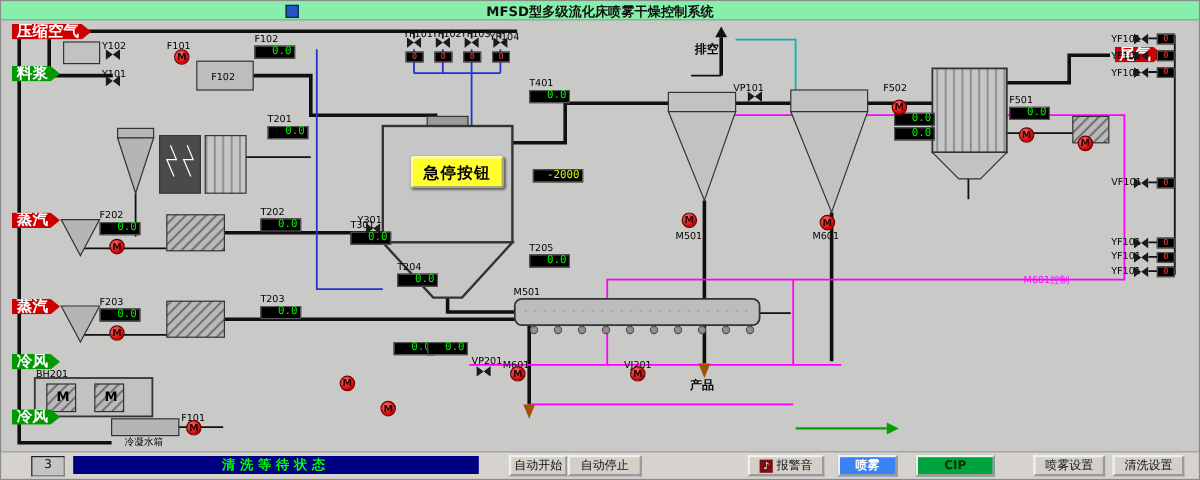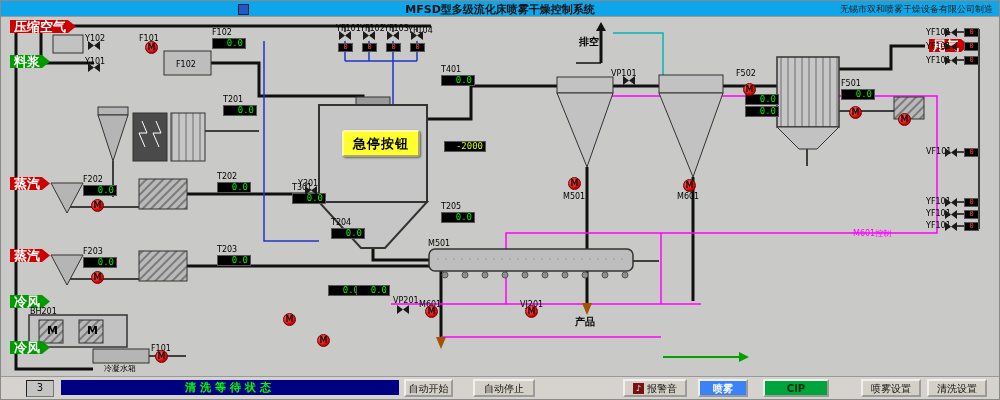--- a/index.html
+++ b/index.html
@@ -1,19 +1,19 @@
 <!DOCTYPE html>
 <html><head>
 <meta charset="utf-8">
 <style>
   html,body{margin:0;padding:0;background:#fff;}
   #app{position:relative;width:1000px;height:400px;background:#c9c9c7;overflow:hidden;
        font-family:"DejaVu Sans","Liberation Sans",sans-serif;border:1px solid #8a8a8a;box-sizing:border-box;}
   
-  .titlebar{position:absolute;top:0;left:0;right:0;height:15px;background:#0ea5e9;
+  .titlebar{position:absolute;top:0;left:0;right:0;height:15px;background:#86efac;
             border-bottom:1px solid #9a9a9a;z-index:6;text-align:right;}
   .win-icon{position:absolute;left:237px;top:3px;width:9px;height:9px;background:#2457c5;border:1px solid #123;}
   .title{position:absolute;left:50%;transform:translateX(-50%);top:1px;font-size:11px;
          font-weight:bold;color:#111;white-space:nowrap;}
   .manufacturer{position:absolute;right:6px;top:2px;font-size:9px;color:#222;white-space:nowrap;}
   
   #bottombar{position:absolute;left:0;right:0;bottom:0;height:22px;background:#d6d3ce;
              border-top:1px solid #999;z-index:6;}
   .page-box{position:absolute;left:25px;top:3px;width:26px;height:15px;background:#c4c4c4;
             border:1px inset #777;font-size:10px;text-align:center;line-height:14px;color:#111;}
@@ -53,21 +53,20 @@
   svg.pipes{position:absolute;left:0;top:0;z-index:1;}
 </style>
 </head>
 <body>
 
 <div id="app">
 
   <div class="titlebar">
     <span class="win-icon"></span>
     <span class="title">MFSD型多级流化床喷雾干燥控制系统</span>
-    <span class="manufacturer">无锡市双和喷雾干燥设备有限公司制造</span>
   </div>
 
   <svg class="pipes" width="1000" height="400">
     <defs>
       <pattern id="dhatch" width="6" height="6" patternUnits="userSpaceOnUse" patternTransform="rotate(45)">
         <rect width="6" height="6" fill="#b9b9b9"></rect>
           <line x1="1" y1="0" x2="1" y2="6" stroke="#666" stroke-width="1.5"></line>
       </pattern>
       <pattern id="vhatch" width="7" height="7" patternUnits="userSpaceOnUse">
         <rect width="7" height="7" fill="#c6c6c6"></rect>
@@ -170,21 +169,21 @@
       <circle cx="624" cy="274" r="3"></circle>
     </g>
   </svg>
 
 
   <button class="estop">急停按钮</button>
 
   <div id="bottombar">
     <div class="page-box">3</div>
     <div class="status">清洗等待状态</div>
-  <button class="fbtn " style="left: 403px; width: 49px;">
+  <button class="fbtn " style="left: 423px; width: 49px;">
         <span>自动开始</span>
       </button>
       <button class="fbtn " style="left: 472px; width: 62px;">
         <span>自动停止</span>
       </button>
       <button class="fbtn " style="left: 622px; width: 64px;">
         <span class="alarm-icon">♪</span>
         <span>报警音</span>
       </button>
       <button class="fbtn dark" style="left: 697px; width: 50px;">

